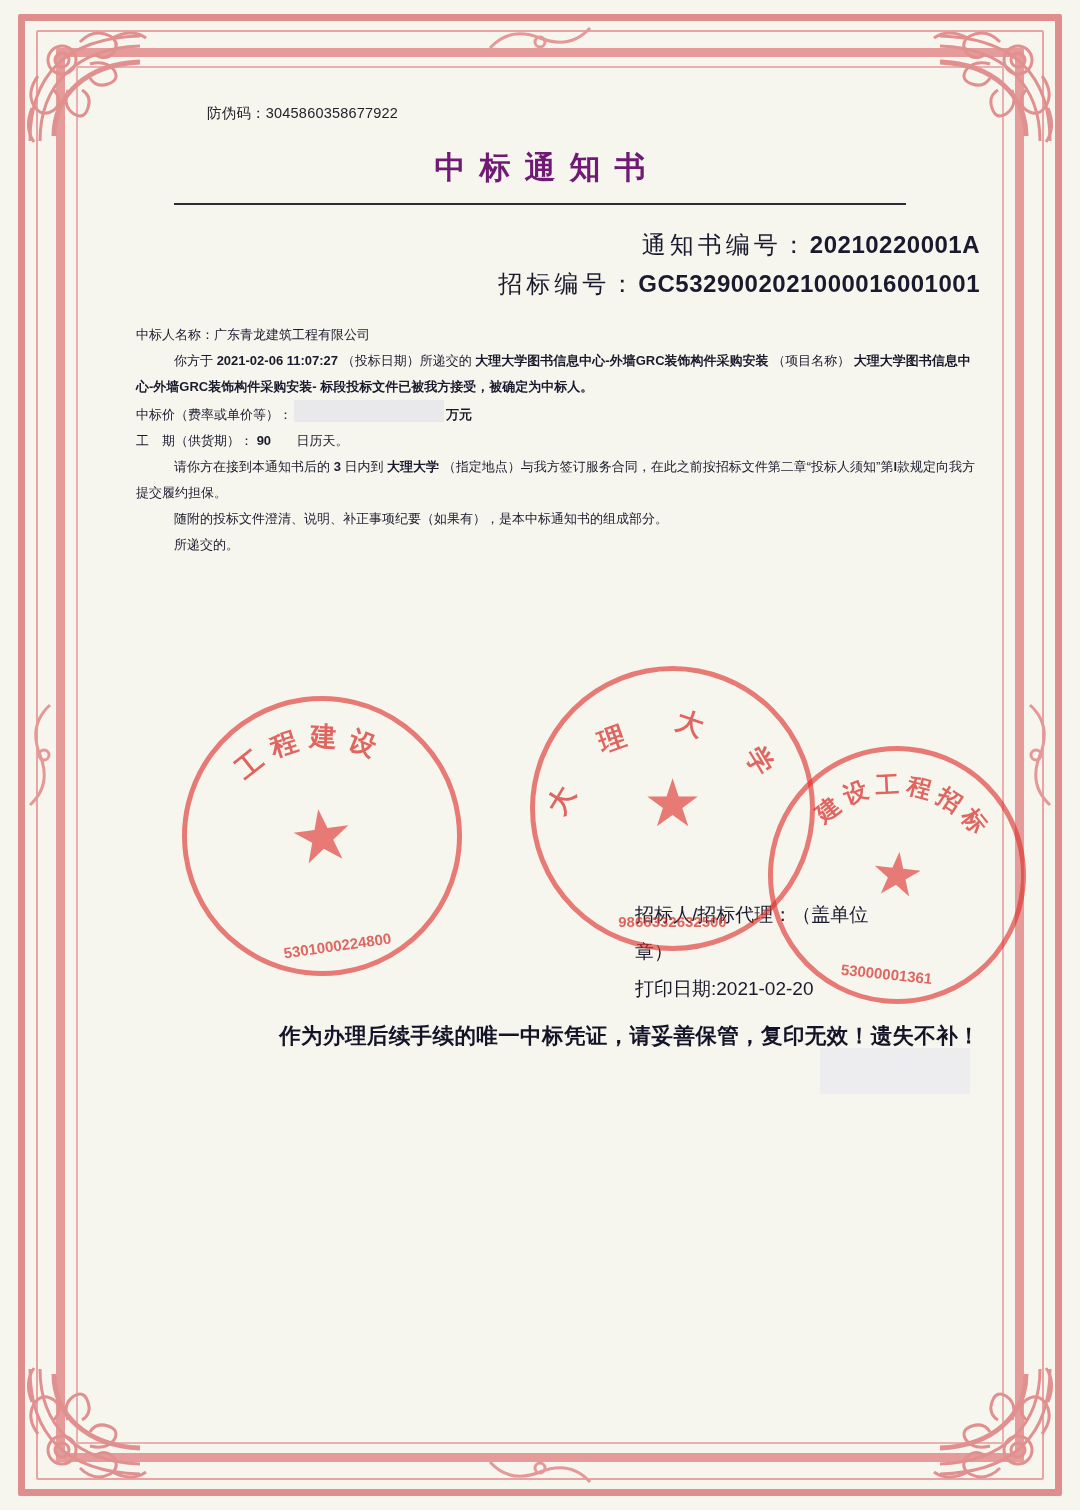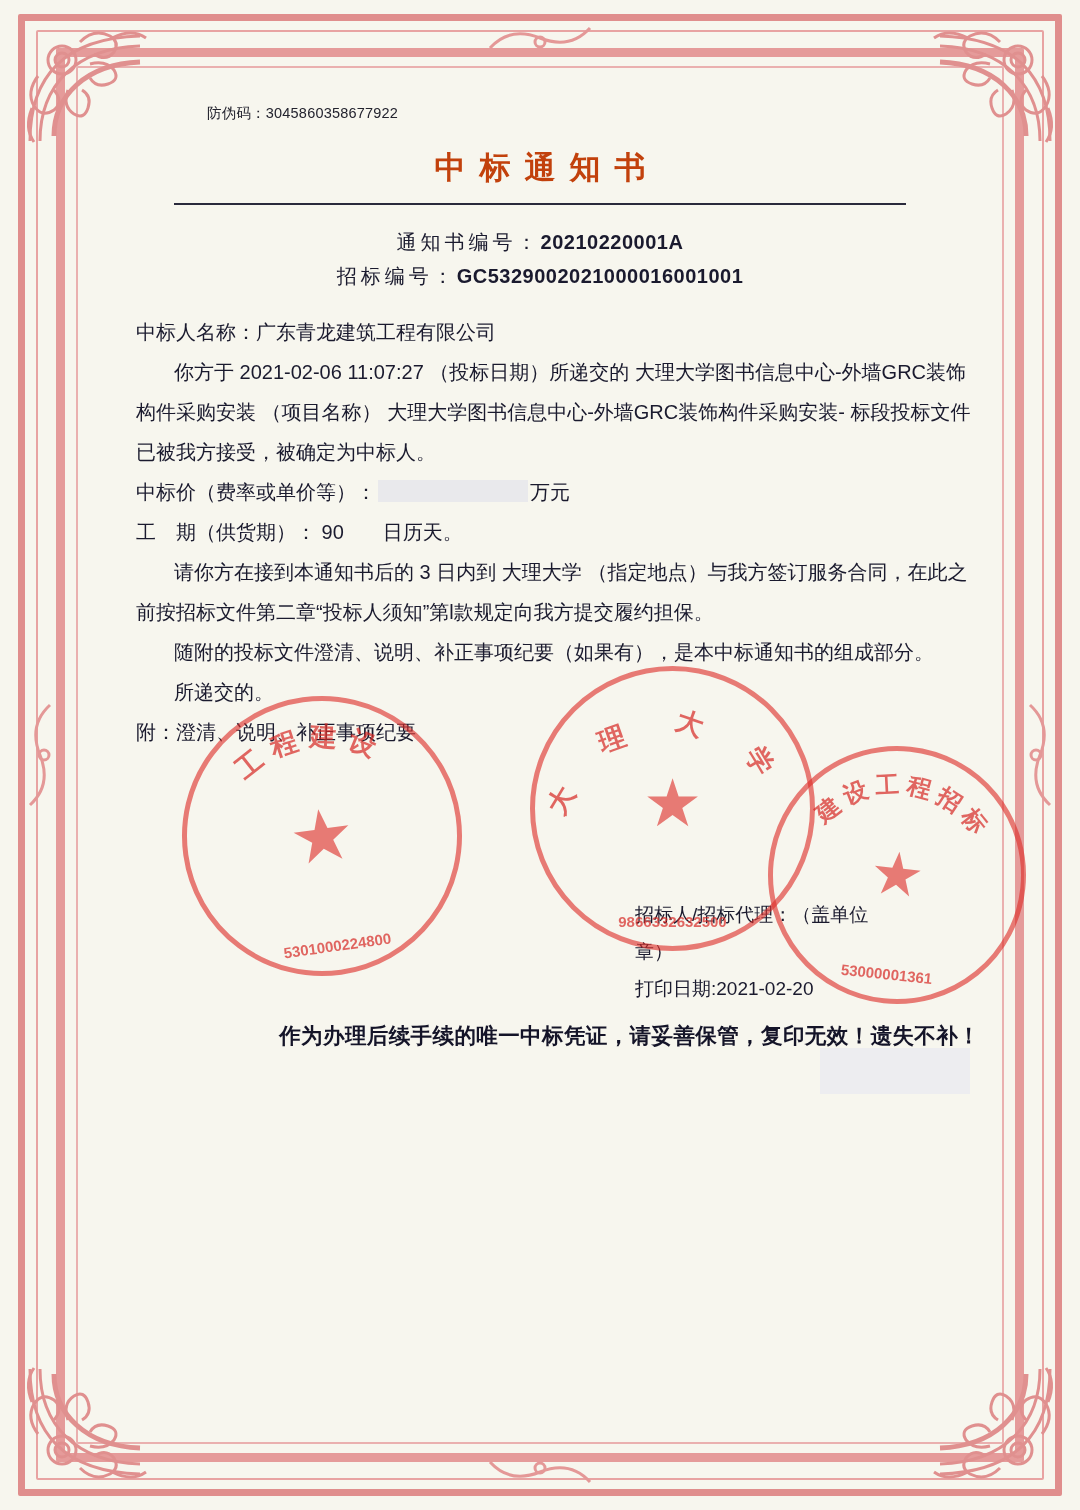--- a/index.html
+++ b/index.html
@@ -59,40 +59,40 @@
     margin:18px 0 0 60px;
     padding-left:47px;
   }
   .title{
     text-align:center;
     font-size:31px;
     font-weight:bold;
     letter-spacing:14px;
     margin:24px 0 0 0;
     padding-left:14px;
-    color:#c2410c;
+    color:#701a75;
   }
   .title-rule{
     height:2px;background:#2a2a3c;
     margin:14px 74px 0 74px;
   }
   .centerline{
-    text-align:center;
-    font-size:20px;
+    text-align:right;
+    font-size:24px;
     margin-top:24px;
     letter-spacing:.5px;
   }
   .centerline .lbl{letter-spacing:4px;}
   .centerline .val{font-weight:bold;}
   .centerline.second{margin-top:7px;}
 
-  .body-block{margin-top:22px;font-size:20px;line-height:2.0;}
+  .body-block{margin-top:22px;font-size:13px;line-height:2.0;}
   .row{margin:0 0 0 36px;}
   .indent{text-indent:38px;}
-  .b{font-weight:normal;}
+  .b{font-weight:bold;}
   .para{margin:0 0 0 36px;line-height:2.0;}
 
   .redacted{
     display:inline-block;
     width:150px;height:22px;
     background:#e9e9ec;
     vertical-align:-3px;
     margin:0 2px;
   }
   .redacted.big{
@@ -314,21 +314,20 @@
       <span class="b">3</span>
       <span>日内到</span>
       <span class="b">大理大学</span>
       <span>（指定地点）与我方签订服务合同，在此之前按招标文件第二章“投标人须知”第</span><span class="b">l</span><span>款规定向我方提交履约担保。</span>
     </div>
 
     <div class="para indent">随附的投标文件澄清、说明、补正事项纪要（如果有），是本中标通知书的组成部分。</div>
 
     <div class="para indent">所递交的。</div>
 
-    <div class="row">附：澄清、说明、补正事项纪要</div>
   </div>
 
   <div class="sig-block">
     <div class="ln">
       <span>招标人/招标代理：</span><span>（盖单位</span>
     </div>
     <div class="ln">章）</div>
     <div class="ln">打印日期:2021-02-20</div>
   </div>
 

